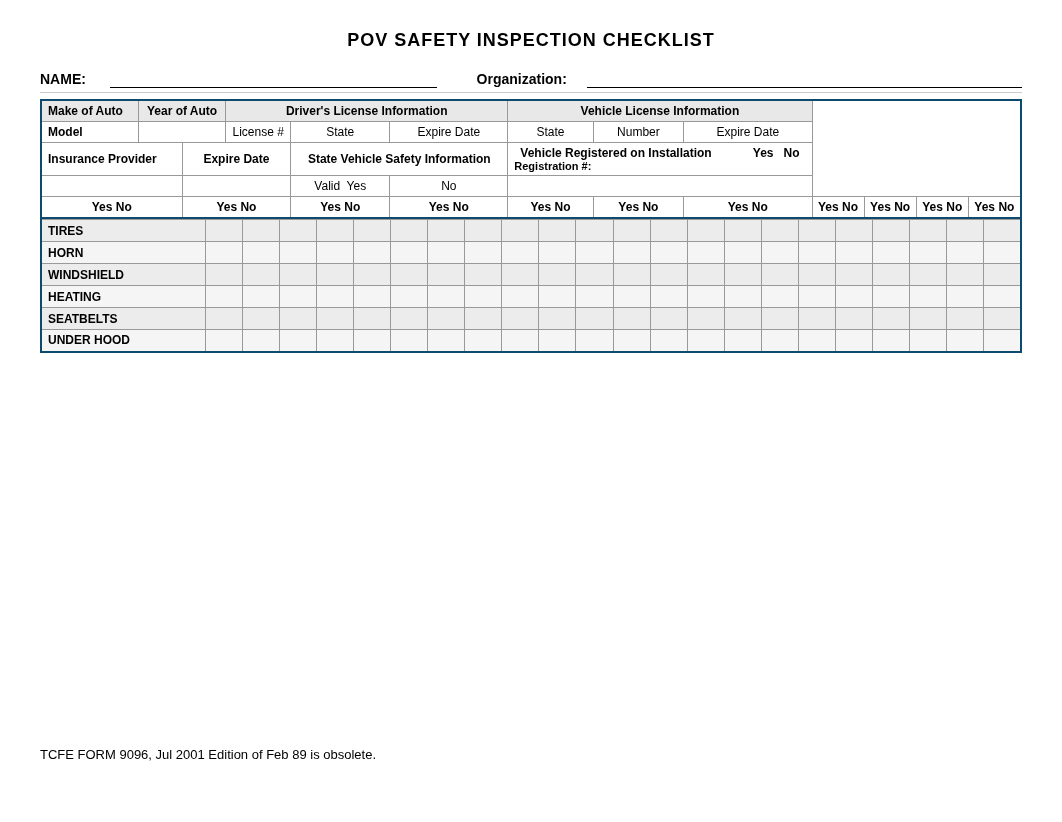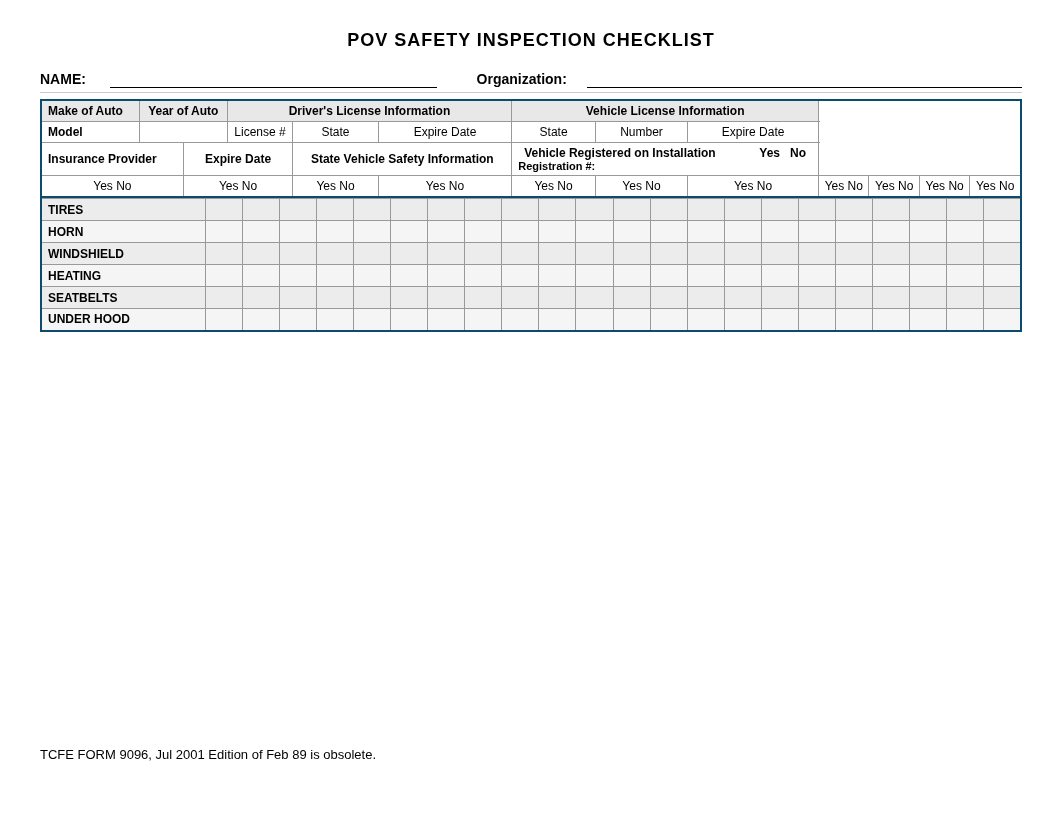--- a/index.html
+++ b/index.html
@@ -105,22 +105,32 @@
             <span>Yes</span>
             <span>No</span>
           </span>
         </div>
         <div style="text-align:left; padding-left:4px; font-size:11px;">
           <span>Registration #:</span>
         </div>
       </td>
     </tr>
 
-
-    <tr class="header-row-2" style="font-weight:normal;">
+    <tr class="header-row-2">
+      <td colspan="3">&nbsp;</td>
+      <td colspan="3">&nbsp;</td>
+      <td colspan="2">
+        <span>Valid</span>&nbsp;
+        <span>Yes</span>
+      </td>
+      <td colspan="2">No</td>
+      <td colspan="6">&nbsp;</td>
+    </tr>
+
+    <tr class="header-row-2" style="font-weight:bold;">
       <td colspan="3" style="text-align:center;">
         <span>Yes</span>&nbsp;<span>No</span>
       </td>
       <td colspan="3">
         <span>Yes</span>&nbsp;<span>No</span>
       </td>
       <td colspan="2">
         <span>Yes</span>&nbsp;<span>No</span>
       </td>
       <td colspan="2">

